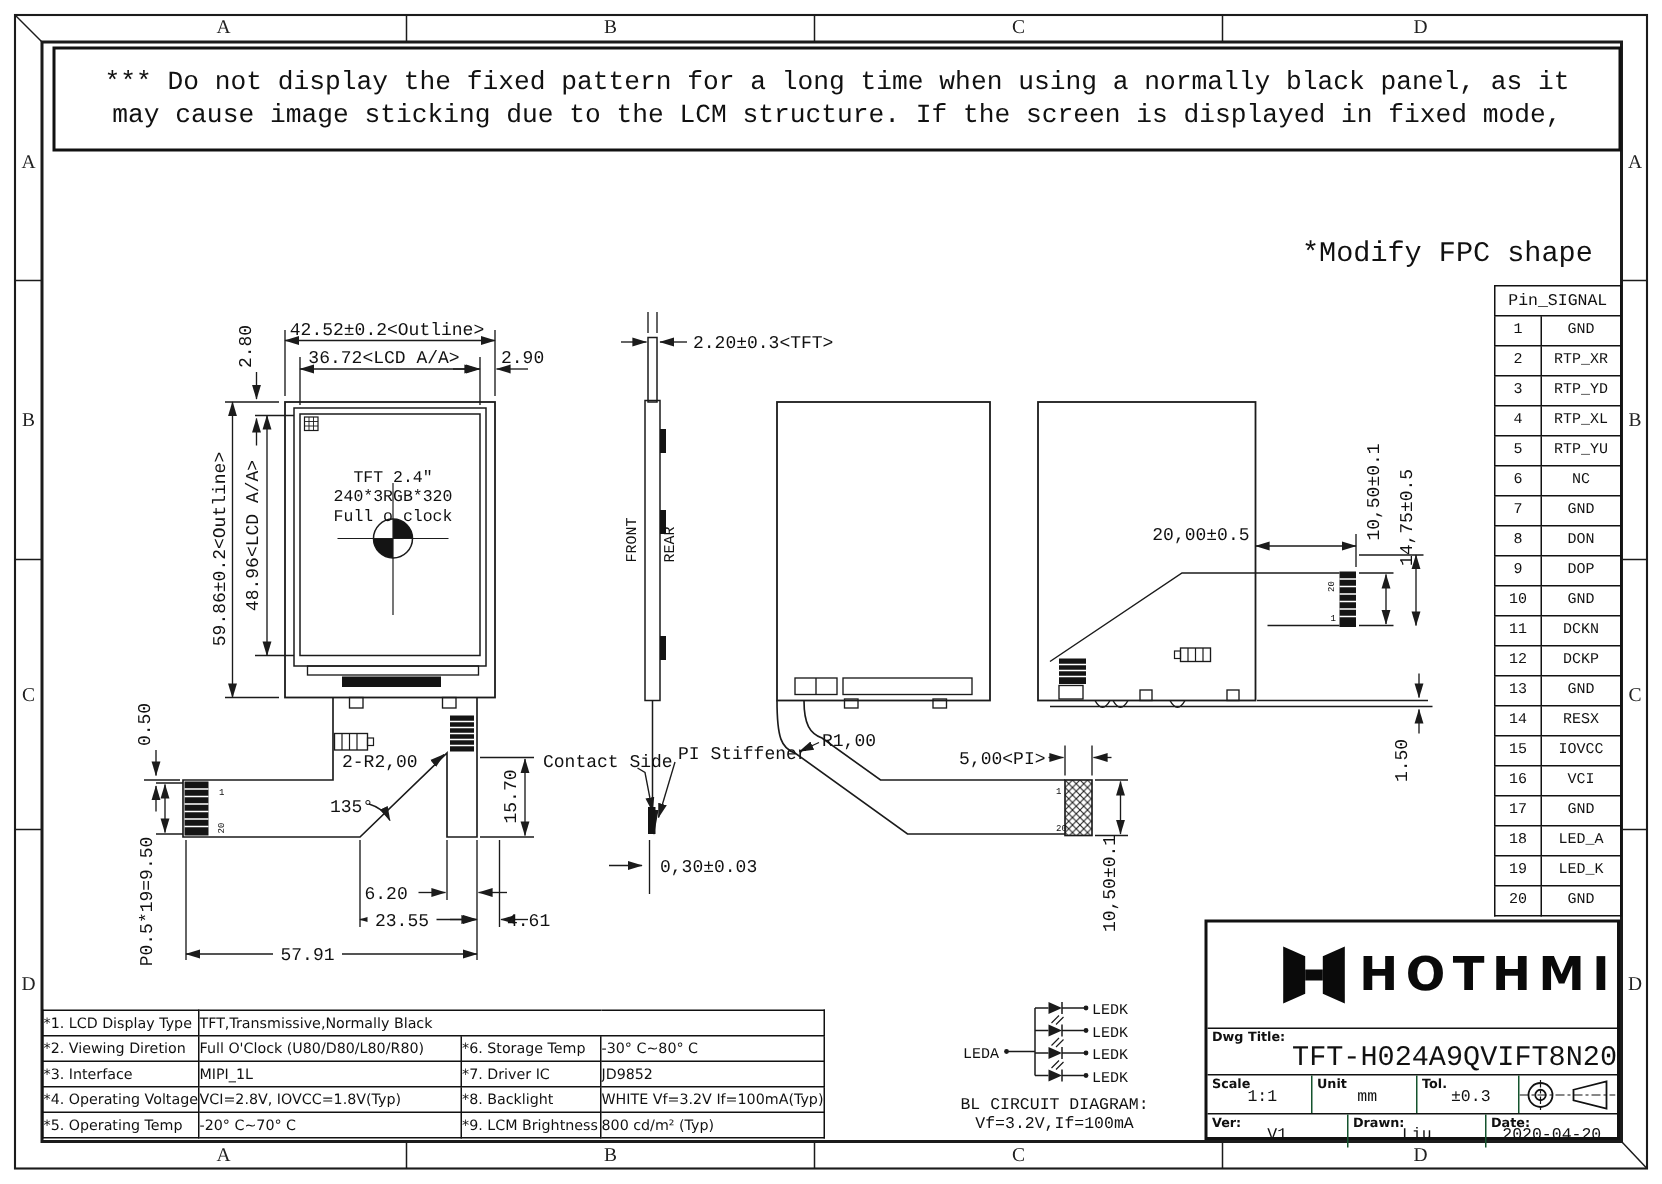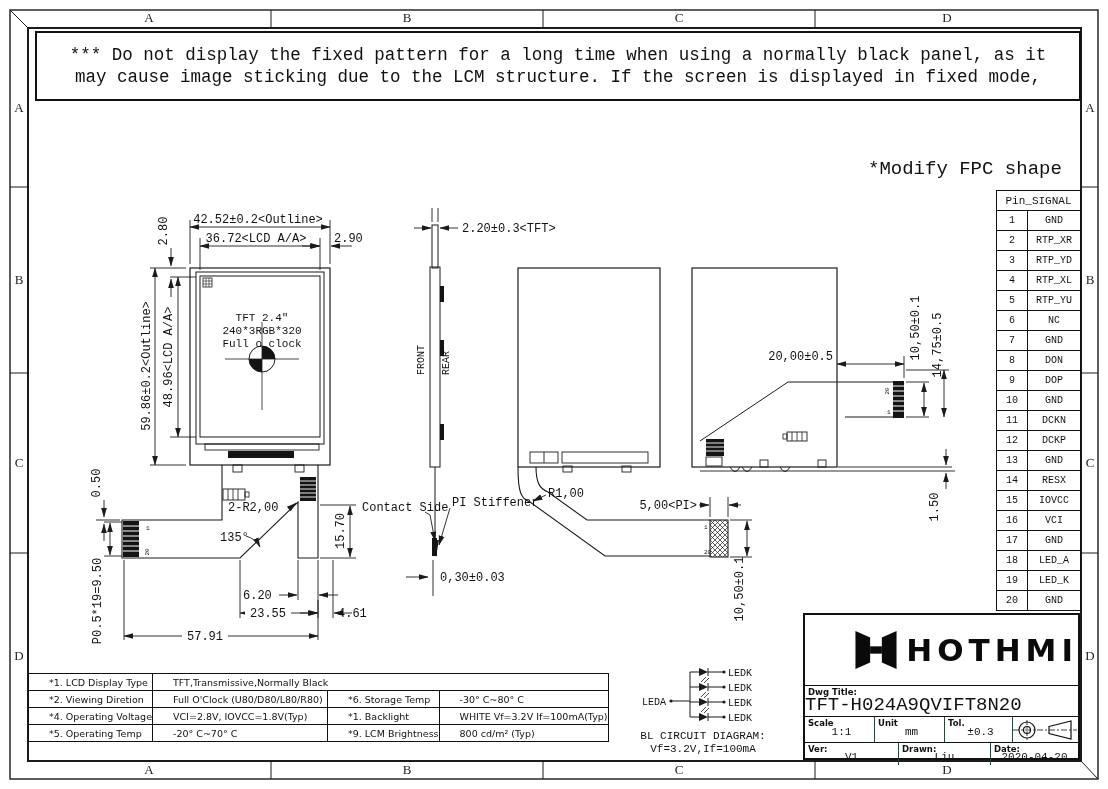--- a/index.html
+++ b/index.html
@@ -16,29 +16,29 @@
   
   #pintable{position:absolute;left:996px;top:190px;border-collapse:collapse;
             font:10px "Liberation Mono",monospace;color:#111;padding-left:15px;}
   #pintable td,#pintable th{border:1px solid #111;padding:0;text-align:center;}
   #pintable th{height:19px;font-weight:normal;font-size:11px;}
   #pintable td{height:19px;}
   #pintable .pn{width:30px;} #pintable .ps{width:52px;}
   
   #spectable{position:absolute;left:28px;top:673px;border-collapse:collapse;table-layout:fixed;
              font:9.5px "DejaVu Sans",sans-serif;color:#111;}
-  #spectable td{border:1px solid #111;height:16px;padding:0 0 0 20px;white-space:nowrap;overflow:hidden;}
+  #spectable td{border:1px solid #111;height:16px;padding:0 0 0 0;white-space:nowrap;overflow:hidden;}
   
   #tblock{position:absolute;left:803px;top:613px;width:277px;height:147px;border:2px solid #111;
           box-sizing:border-box;background:#fff;}
   #tb-logo{height:70px;border-bottom:1px solid #111;display:flex;align-items:center;justify-content:flex-end;gap:8px;}
   #tb-brand{font-family:"DejaVu Sans",sans-serif;font-weight:bold;font-size:31px;letter-spacing:5px;color:#0a0a0a;}
   #tb-dwg{height:30px;border-bottom:1px solid #111;position:relative;padding-left:20px;}
   .tb-lab{position:absolute;left:3px;top:1px;font:8.5px "DejaVu Sans",sans-serif;font-weight:bold;}
-  #tb-dwg-title{position:absolute;left:0;right:0;top:8px;text-align:left;
+  #tb-dwg-title{position:absolute;left:0;right:0;top:8px;text-align:right;
                 font:19px "Liberation Mono",monospace;letter-spacing:0px;}
   .tb-row{display:flex;height:25px;border-bottom:1px solid #111;}
   .tb-row:last-child{border-bottom:none;height:22px;}
   .tb-cell{position:relative;border-right:1px solid #14532d;flex:none;box-sizing:border-box;}
   .tb-cell:last-child{border-right:none;}
   .tb-val{position:absolute;left:4px;right:0;top:9px;text-align:center;font:11px "Liberation Mono",monospace;}
   .tb-val2{position:absolute;left:0;right:0;top:8px;text-align:center;font:11px "Liberation Mono",monospace;}
   svg text{fill:#111;}
   .dt{font:12px "Liberation Mono",monospace;}
   .ds{font:11px "Liberation Mono",monospace;}
@@ -423,23 +423,29 @@
     <td>*1. LCD Display Type</td>
     <td colspan="3">TFT,Transmissive,Normally Black</td>
   </tr>
   <tr>
     <td>*2. Viewing Diretion</td>
     <td>Full O'Clock (U80/D80/L80/R80)</td>
     <td>*6. Storage Temp</td>
     <td>-30° C~80° C</td>
   </tr>
   <tr>
+    <td>*3. Interface</td>
+    <td>MIPI_1L</td>
+    <td>*7. Driver IC</td>
+    <td>JD9852</td>
+  </tr>
+  <tr>
     <td>*4. Operating Voltage</td>
     <td>VCI=2.8V, IOVCC=1.8V(Typ)</td>
-    <td>*1. Backlight</td>
+    <td>*8. Backlight</td>
     <td>WHITE Vf=3.2V If=100mA(Typ)</td>
   </tr>
   <tr>
     <td>*5. Operating Temp</td>
     <td>-20° C~70° C</td>
     <td>*9. LCM Brightness</td>
     <td>800 cd/m² (Typ)</td>
   </tr>
 </tbody>
     </table>

